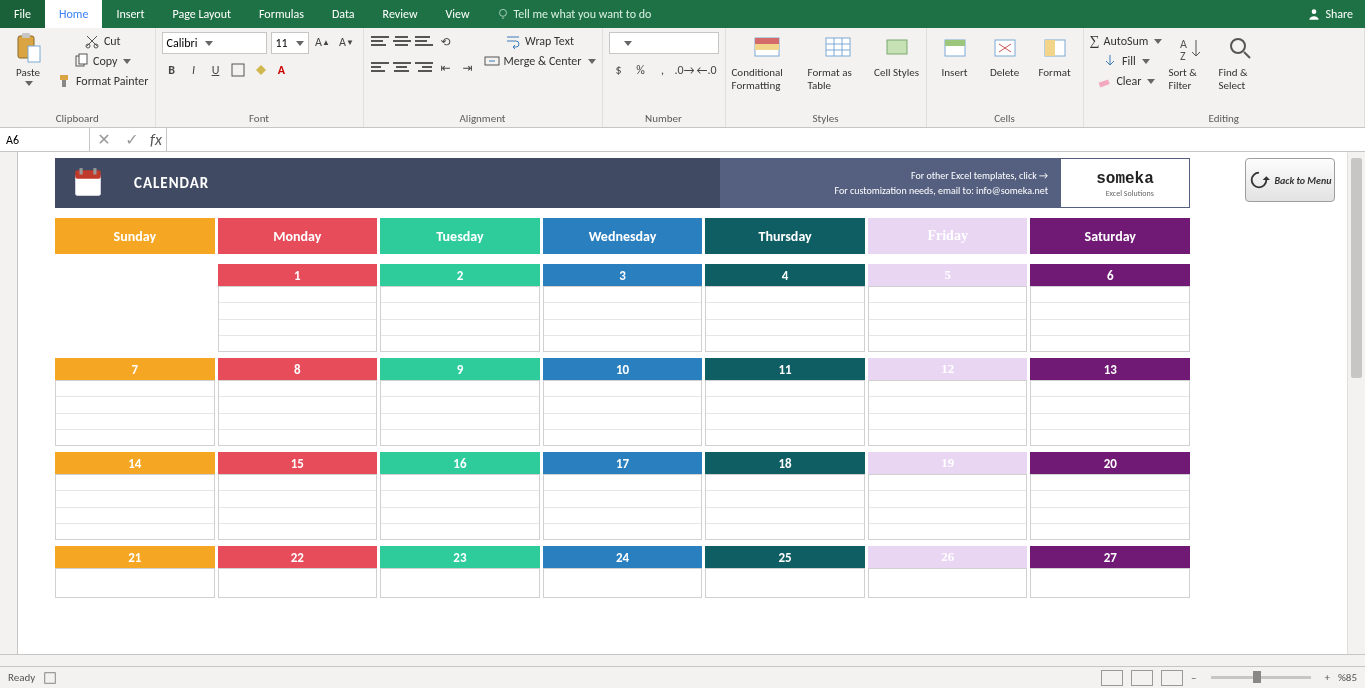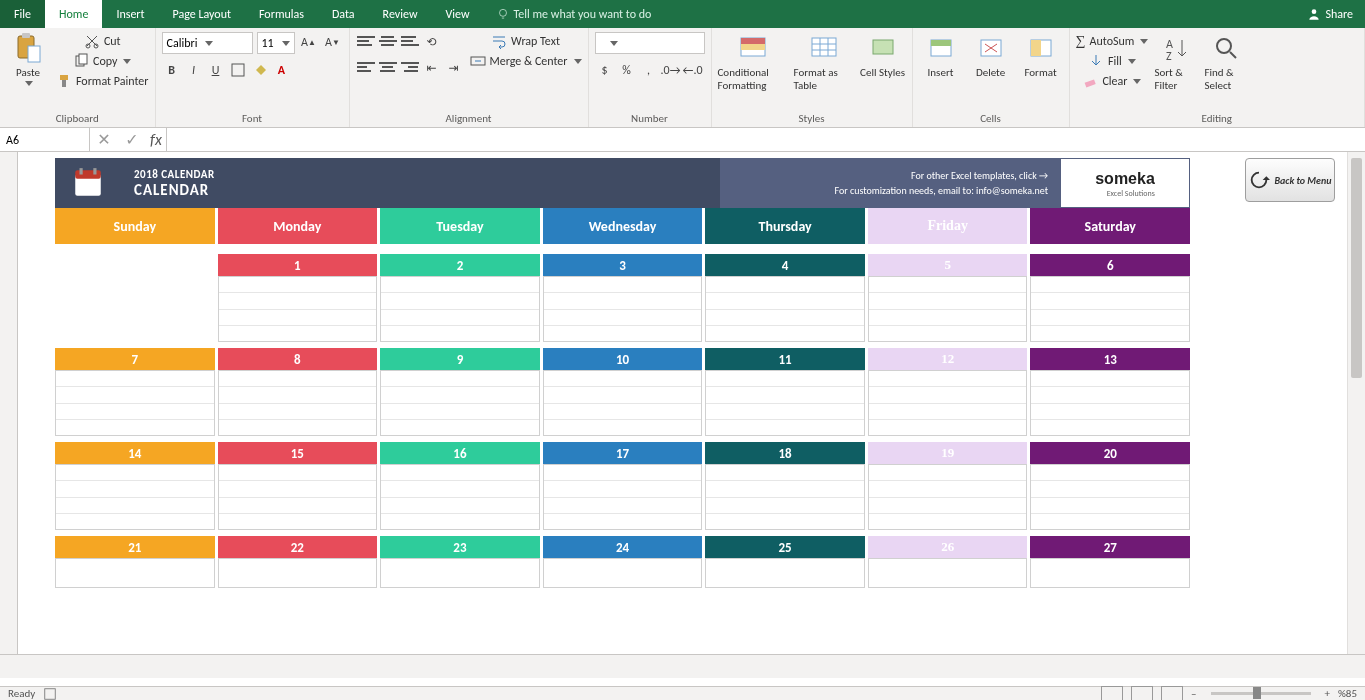--- a/index.html
+++ b/index.html
@@ -1,21 +1,21 @@
 <!DOCTYPE html>
 <html><head>
 <meta charset="utf-8">
 <style>
 * { box-sizing: border-box; margin: 0; padding: 0; font-family: "Segoe UI", Calibri, sans-serif; }
 body { background: #fff; width: 1365px; height: 700px; overflow: hidden; position: relative; }
 
 
 .tabs { display: flex; align-items: center; background: #1e7145; height: 28px; color: #fff; font-size: 12px; }
 .tabs .tab { padding: 12px 14px; height: 100%; display: flex; align-items: center; cursor: pointer; }
-.tabs .tab.active { background: #fff; color: #15803d; }
+.tabs .tab.active { background: #fff; color: #3b82f6; }
 .tabs .tab.file { background: #1a6038; }
 .tabs .tell { display:flex; align-items:center; gap:4px; margin-left: 12px; color:#d8f0e4; font-size:12px; }
 .tabs .share { margin-left:auto; margin-right:12px; display:flex; align-items:center; gap:4px; color:#fff; }
 .bulb { width:14px; height:14px; }
 .bulb circle { fill:none; stroke:#d8f0e4; stroke-width:1.2; }
 
 .ribbon { display:flex; height:100px; background:#f3f2f1; border-bottom:1px solid #c8c6c4; }
 .group { display:flex; flex-direction:column; border-right:1px solid #e1dfdd; padding:4px 6px 2px 6px; }
 .group-body { flex:1; display:flex; align-items:flex-start; gap:6px; }
 .group-label { text-align:center; font-size:11px; color:#5d5c5b; padding-top:2px; }
@@ -45,27 +45,27 @@
 .cal-wrap { position:absolute; left:55px; top:6px; width:1135px; }
 
 .cal-header { display:flex; height:50px; }
 .cal-logo { width:65px; background:#404b63; display:flex; align-items:center; justify-content:center; color:#fff; }
 .cal-logo svg { width:34px; height:34px; }
 .cal-title { flex:1; background:#404b63; color:#fff; padding:6px 14px; display:flex; flex-direction:column; justify-content:center; }
 .cal-title .y { font-size:11px; font-weight:600; letter-spacing:0.5px; }
 .cal-title .m { font-size:15px; font-weight:700; letter-spacing:1px; }
 .cal-info { width:340px; background:#556080; color:#fff; font-size:10px; display:flex; flex-direction:column; align-items:flex-end; justify-content:center; padding:0 12px; gap:2px; }
 .cal-brand { width:130px; background:#fff; border:1px solid #556080; display:flex; align-items:center; justify-content:center; color:#222; font-weight:700; }
-.cal-brand .br { font-size:16px; font-family: Liberation Sans, sans-serif; margin-top: 16px; }
+.cal-brand .br { font-size:16px; font-family: Liberation Mono, monospace; margin-top: 16px; }
 .cal-brand .sub { font-size:8px; color:#666; display:block; font-weight:400; }
 
 .back-btn { position:absolute; right:30px; top:6px; width:90px; height:44px; background:linear-gradient(#fdfdfd,#e2e2e2); border:1px solid #9e9e9e; border-radius:4px; display:flex; align-items:center; justify-content:center; gap:4px; font-size:10px; font-style:italic; font-weight:700; color:#333; cursor:pointer; text-align:center; }
 .back-btn svg { width:22px; height:22px; }
 
-.daynames { display:flex; height:36px; gap:3px; }
+.daynames { display:flex; height:36px; margin-top:10px; gap:3px; }
 .dayname { flex:1; color:#fff; font-weight:700; font-size:14px; display:flex; align-items:center; justify-content:center; }
 
 .grid { display:flex; flex-direction:column; gap:6px; margin-top:10px; }
 .week { display:flex; gap:3px; }
 .cell { flex:1; display:flex; flex-direction:column; }
 .cell .num { height:22px; color:#fff; font-weight:700; font-size:13px; display:flex; align-items:center; justify-content:center; }
 .cell .body { height:66px; background:#fff; border:1px solid #d0d0d0; display:flex; flex-direction:column; }
 .cell .body .line { flex:1; border-bottom:1px solid #e6e6e6; }
 .cell .body .line:last-child { border-bottom:none; }
 .cell.small .body { height:30px; }
@@ -73,21 +73,21 @@
 .cell.empty .body { visibility:hidden; }
 
 .c0 .num, .c0.dayname{ background:#f5a623; } 
 .c1 .num, .c1.dayname{ background:#e74c5a; } 
 .c2 .num, .c2.dayname{ background:#2ecc9b; } 
 .c3 .num, .c3.dayname{ background:#2a7fbf; } 
 .c4 .num, .c4.dayname{ background:#0f5e63; } 
 .c5 .num, .c5.dayname{ background:#e9d6f3; color:#fff;font-family:Liberation Serif, serif; } 
 .c6 .num, .c6.dayname{ background:#701a75; } 
 
-.statusbar { position:absolute; left:0; right:0; bottom:0; height:14px; background:#f3f2f1; border-top:1px solid #c8c6c4; display:flex; align-items:center; font-size:11px; color:#555; padding:0 8px; gap:8px; }
+.statusbar { position:absolute; left:0; right:0; bottom:12px; height:22px; background:#f3f2f1; border-top:1px solid #c8c6c4; display:flex; align-items:center; font-size:11px; color:#555; padding:0 8px; gap:8px; }
 .statusbar .spacer { flex:1; }
 .view-btn { width:22px; height:16px; border:1px solid #999; display:inline-block; cursor:pointer; }
 .slider { width:100px; height:3px; background:#c8c6c4; position:relative; margin:0 6px; }
 .slider .th { position:absolute; width:8px; height:12px; background:#888; top:-5px; left:42%; }
 
 .tri { display:inline-block; border-left:4px solid transparent; border-right:4px solid transparent; border-top:5px solid #666; vertical-align:middle; margin-left:2px; }
 
 .sheet-tabs { position:absolute; left:0; right:0; bottom:22px; height:24px; background:#f3f2f1; border-top:1px solid #c8c6c4; display:flex; align-items:center; font-size:11px; color:#555; padding:0 20px; }
 </style>
 </head>
@@ -156,21 +156,21 @@
             <span>Format Painter</span>
           </div>
       </div>
     </div>
     <div class="group-label">Clipboard</div>
   </div>
 
   <div class="group">
     <div class="group-body col">
       <div style="display:flex; gap:4px;">
-        <div class="sel" style="width:91px;">
+        <div class="sel" style="width:105px;">
             <span>Calibri</span>
             <span class="caret"></span>
           </div>
         <div class="sel" style="width:38px;">
             <span>11</span>
             <span class="caret"></span>
           </div>
         <div class="sq">A<sup style="font-size:8px">▲</sup></div>
         <div class="sq">A<sub style="font-size:8px">▼</sub></div>
       </div>
@@ -411,21 +411,20 @@
     <div class="cal-header">
       <div class="cal-logo">
         <svg viewBox="0 0 32 32">
             <rect x="4" y="8" width="24" height="20" rx="2" fill="#fff"></rect>
             <rect x="4" y="4" width="24" height="8" rx="2" fill="#c0392b"></rect>
             <rect x="8" y="2" width="3" height="6" fill="#999"></rect>
             <rect x="21" y="2" width="3" height="6" fill="#999"></rect>
           </svg>
       </div>
       <div class="cal-title">
-        <div class="y">2018 CALENDAR</div>
         <div class="m">CALENDAR</div>
       </div>
       <div class="cal-info">
         <div>For other Excel templates, click →</div>
         <div>For customization needs, email to: info@someka.net</div>
       </div>
       <div class="cal-brand">
         <div style="text-align:right"><span class="br">someka</span><span class="sub">Excel Solutions</span></div>
       </div>
     </div>

